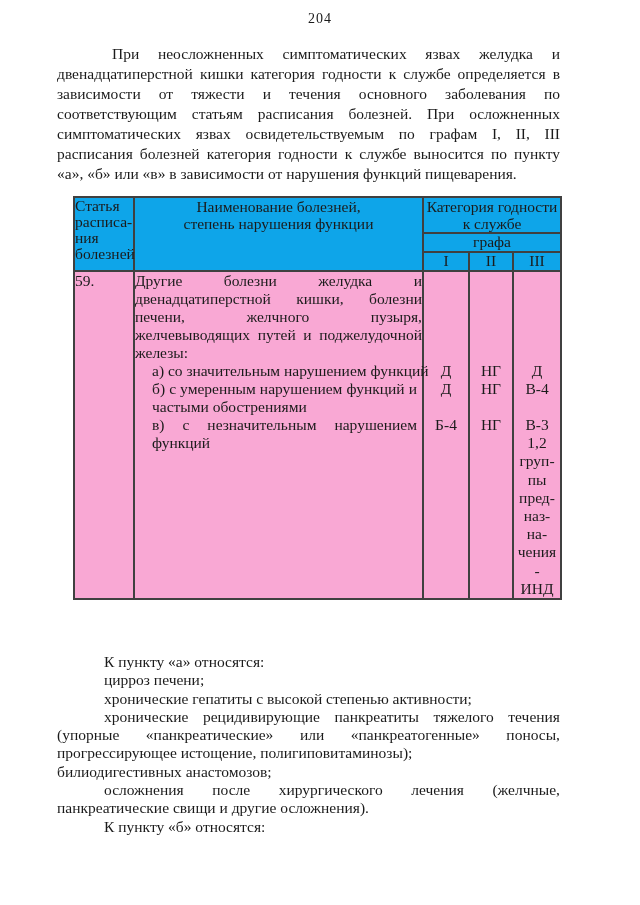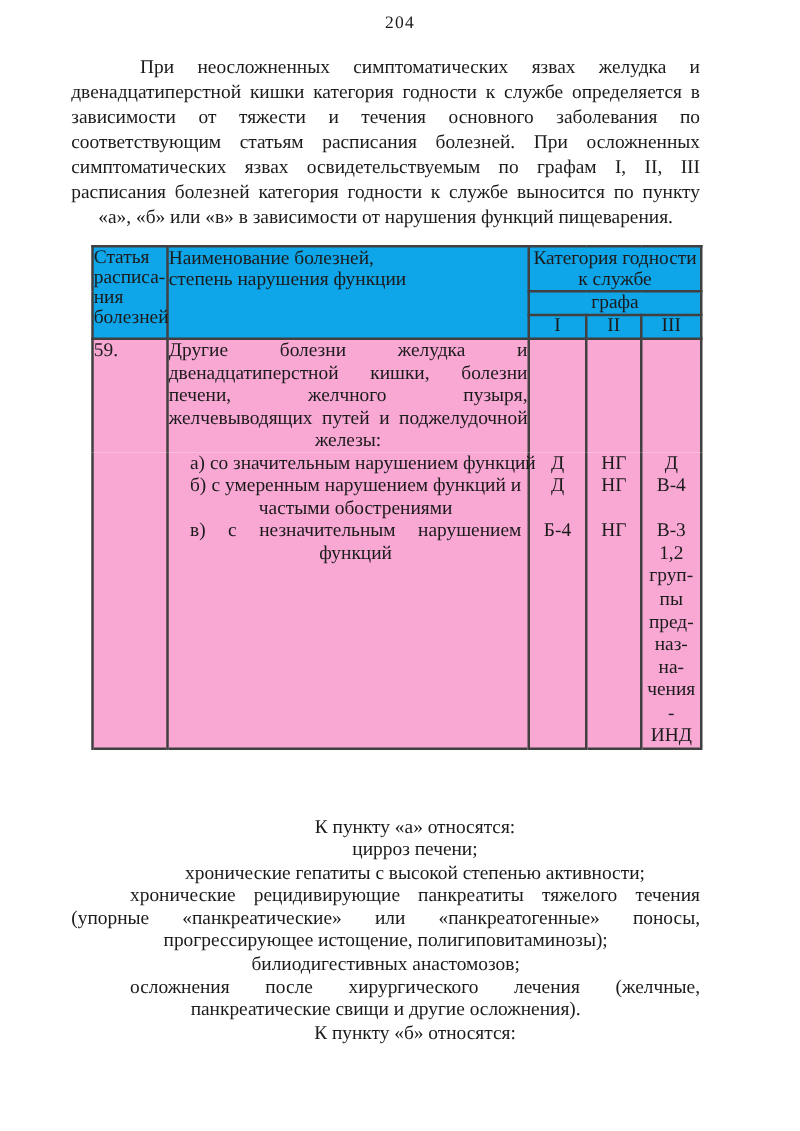--- a/index.html
+++ b/index.html
@@ -14,21 +14,21 @@
     font-size:14px;letter-spacing:1px;
   }
   .intro{
     position:absolute;top:44px;left:57px;width:503px;
     font-size:15.5px;line-height:20px;
   }
   .notes{
     position:absolute;top:653px;left:57px;width:503px;
     font-size:15.5px;line-height:18.3px;
   }
-  .ln{white-space:nowrap;text-align:center;}
+  .ln{white-space:nowrap;text-align:left;}
   .ln.j{white-space:normal;text-align:justify;text-align-last:justify;}
   .intro .ind{text-indent:55px;}
   .notes .ind{text-indent:47px;}
   .tablewrap{position:absolute;top:196px;left:73px;width:487px;}
   table.doc{
     border-collapse:collapse;width:487px;table-layout:fixed;
     font-size:15.5px;line-height:18px;color:#1b1b1b;
   }
   table.doc col.c1{width:60px;}
   table.doc col.c2{width:289px;}
@@ -37,21 +37,21 @@
   table.doc col.c5{width:48px;}
   table.doc{border:2px solid #404040;}
   table.doc thead th{
     border:2px solid #404040;font-weight:normal;padding:0;
     vertical-align:top;background:#0ea5e9;
   }
   th.th-article{
     text-align:left;padding:1px 3px 0 4px;line-height:16px;white-space:pre-line;
   }
   th.th-disease{
-    text-align:left;padding-top:2px;line-height:17px;white-space:pre-line;
+    text-align:center;padding-top:2px;line-height:17px;white-space:pre-line;
   }
   th.th-cat{padding-top:1px;line-height:17px;white-space:pre-line;}
   th.th-grafa{text-align:center;height:17px;line-height:16px;}
   th.th-g{text-align:center;height:17px;line-height:16px;}
   table.doc tbody td{
     border-left:2px solid #404040;border-right:2px solid #404040;
     border-top:none;border-bottom:none;
     vertical-align:top;padding:0;background:#f9a8d4;
   }
   td.c-art{padding:3px 2px 0 4px;}

